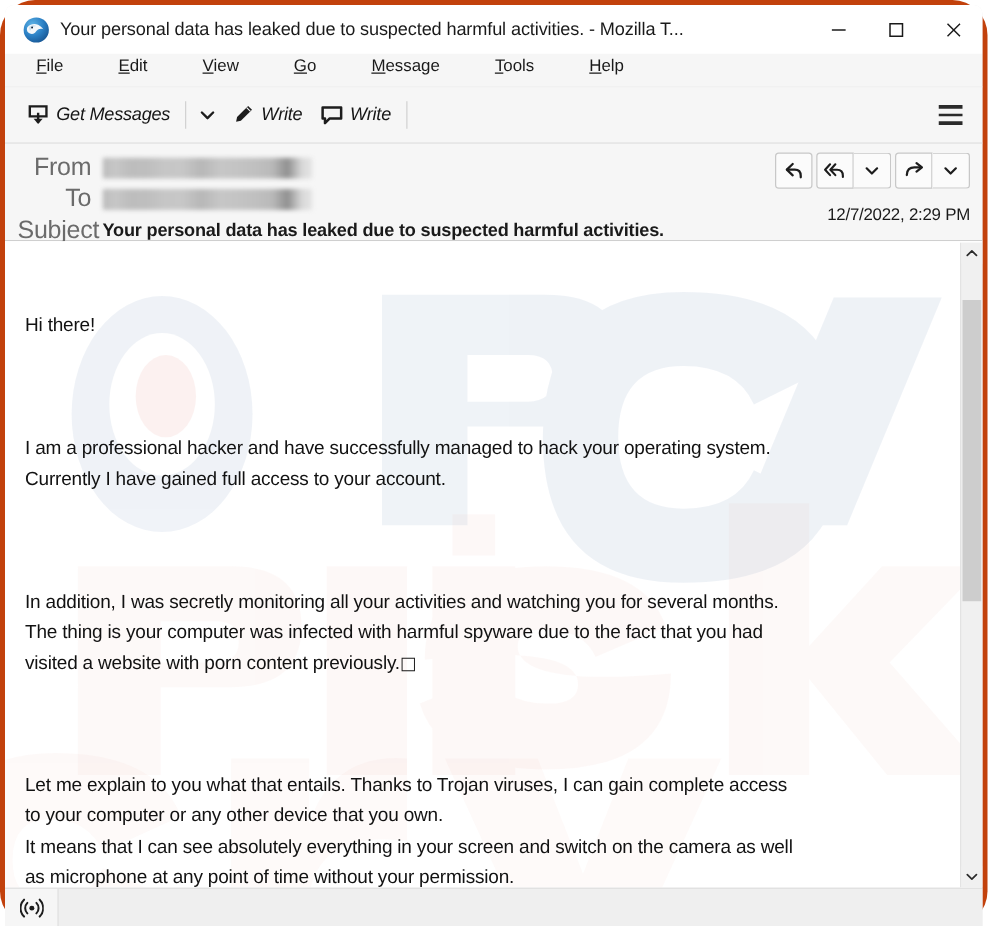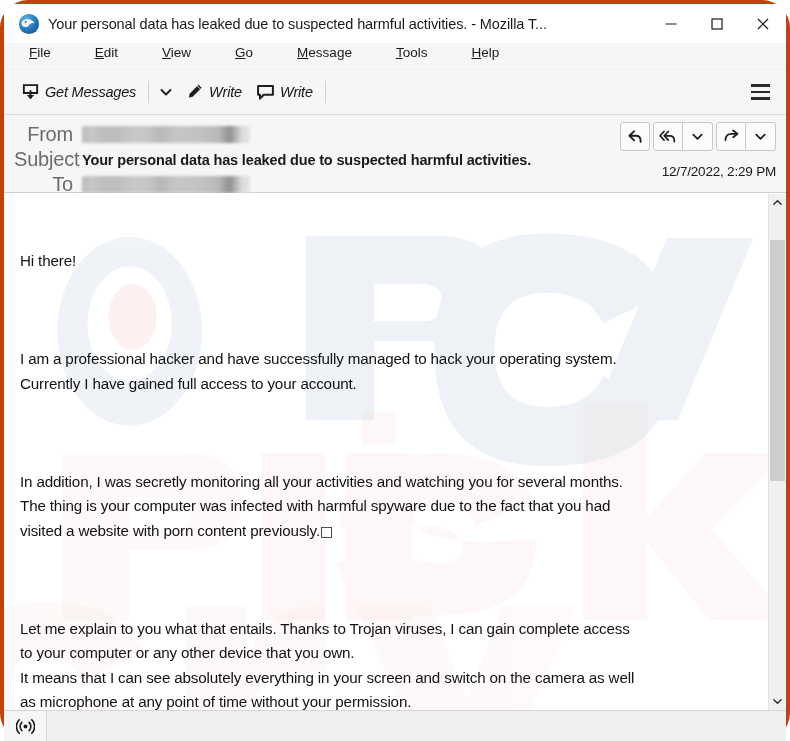--- a/index.html
+++ b/index.html
@@ -426,27 +426,27 @@
   </div>
 
   <div class="msg-header">
 
     <div class="hdr-row">
       <div class="hdr-label">From</div>
       <div class="redacted"></div>
     </div>
 
     <div class="hdr-row">
+      <div class="hdr-label">To</div>
+      <div class="redacted"></div>
+    </div>
+
+    <div class="hdr-row">
       <div class="hdr-label">Subject</div>
       <div class="hdr-value subject">Your personal data has leaked due to suspected harmful activities.</div>
-    </div>
-
-    <div class="hdr-row">
-      <div class="hdr-label">To</div>
-      <div class="redacted"></div>
     </div>
 
     <div class="hdr-actions">
       <div class="hdr-btn">
         <svg width="17" height="17" viewBox="0 0 18 18">
           <path d="M7.6 3.4 2.6 8.2l5 4.8" fill="none" stroke="#1d1d1d" stroke-width="1.9" stroke-linecap="round" stroke-linejoin="round"></path>
           <path d="M2.9 8.2h6.4c3.3 0 5.1 2.1 5.1 5.3v1.2" fill="none" stroke="#1d1d1d" stroke-width="1.9" stroke-linecap="round"></path>
         </svg>
       </div>
       <div class="hdr-btn-group">

